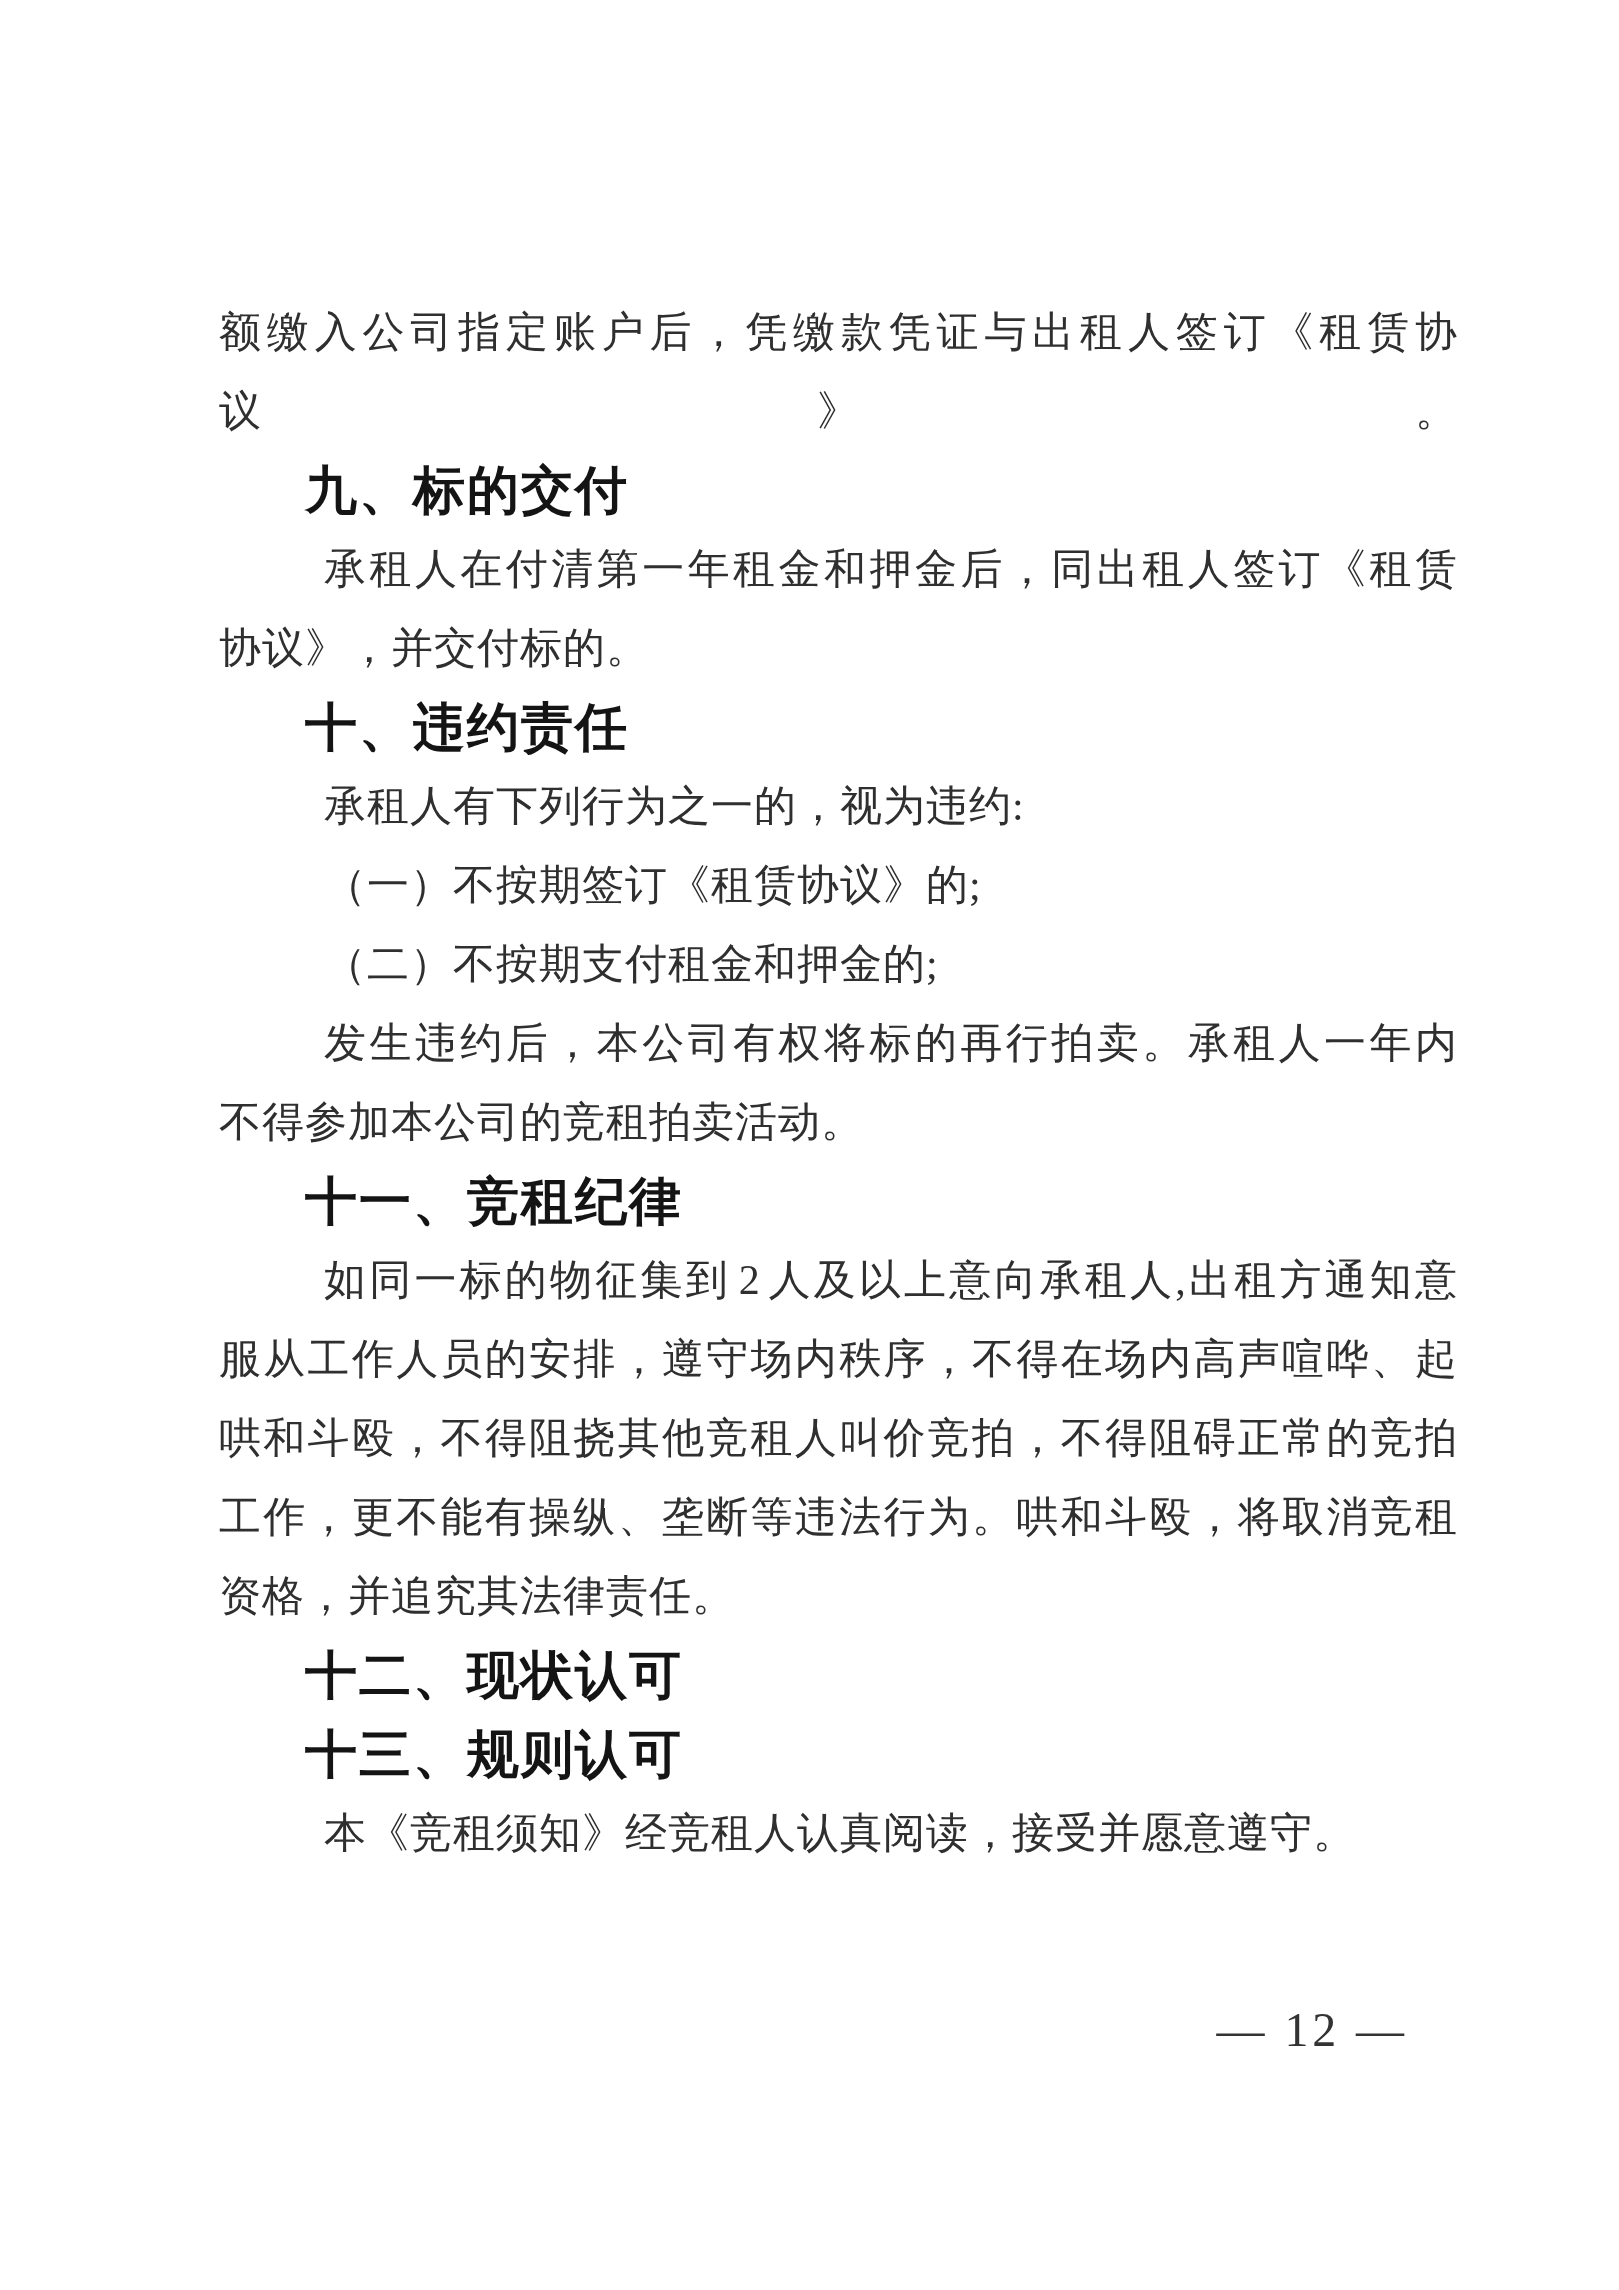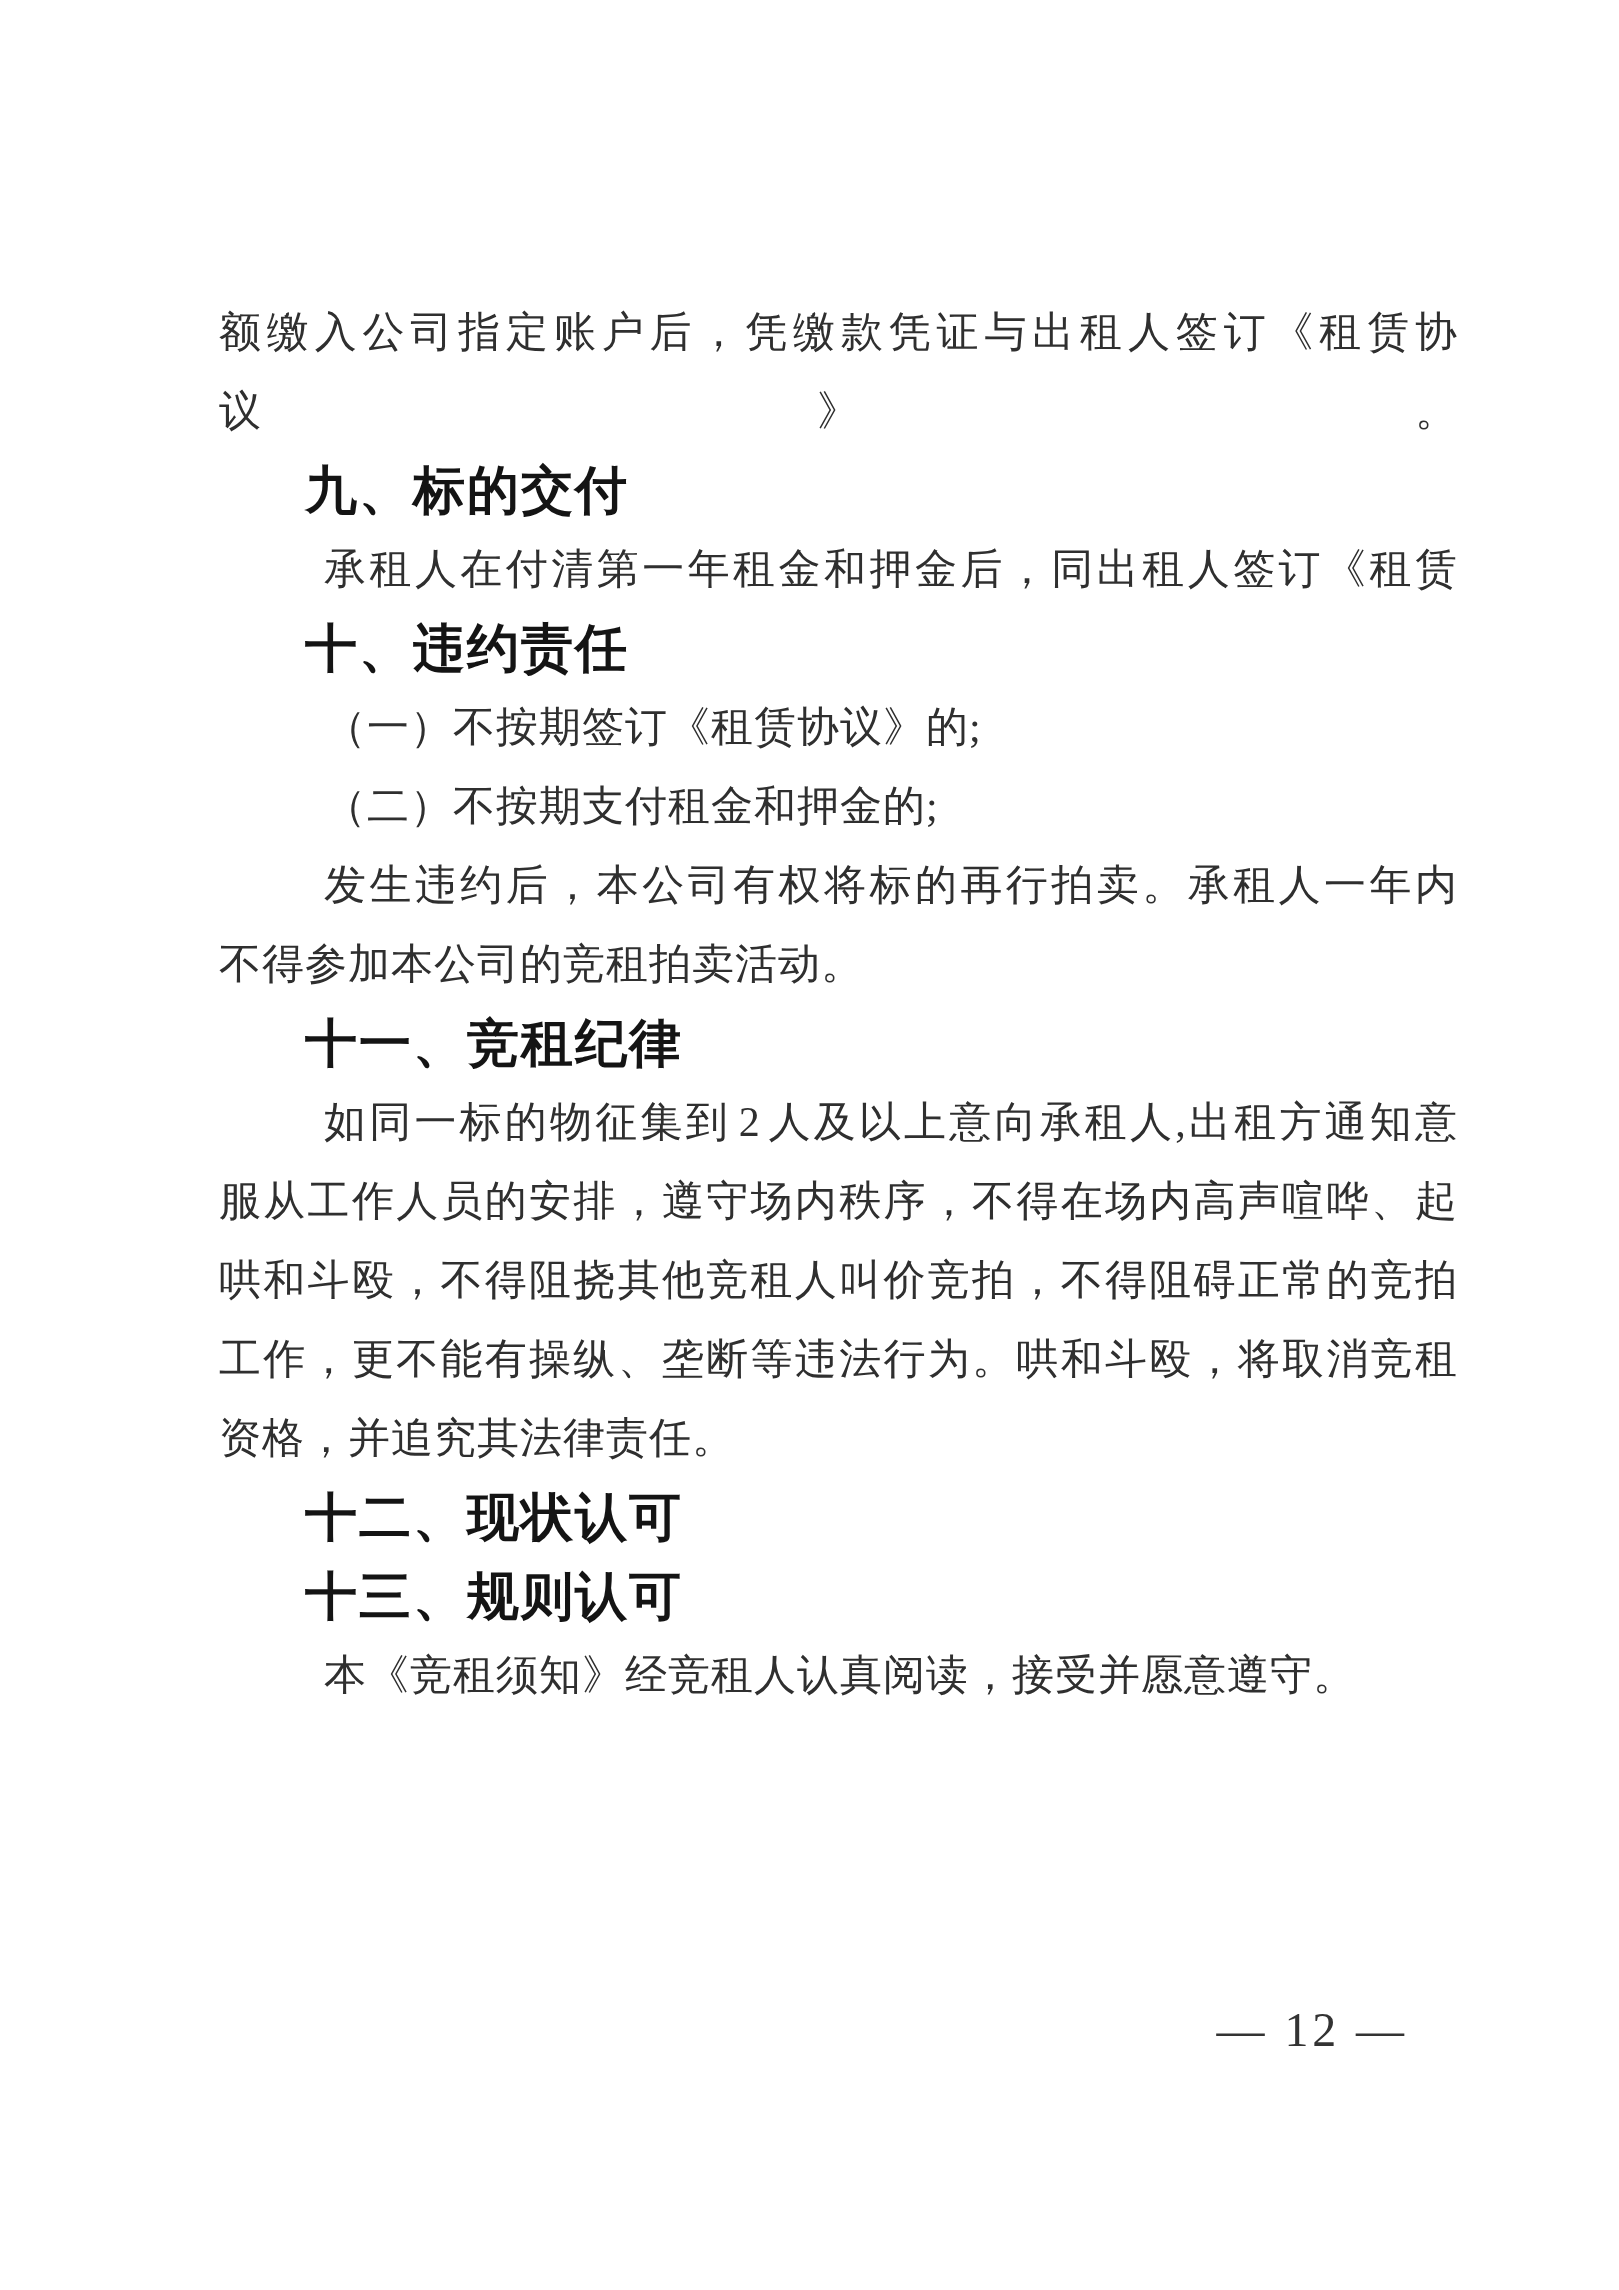--- a/index.html
+++ b/index.html
@@ -62,21 +62,23 @@
   }
 </style>
 </head>
 <body>
 
 <div class="page">
   <div class="content">
     <div class="tline full">额缴入公司指定账户后，凭缴款凭证与出租人签订《租赁协议》。</div>
     <div class="tline heading">九、标的交付</div>
     <div class="tline ind full">承租人在付清第一年租金和押金后，同出租人签订《租赁</div>
+    <div class="tline">协议》，并交付标的。</div>
     <div class="tline heading">十、违约责任</div>
+    <div class="tline ind">承租人有下列行为之一的，视为违约:</div>
     <div class="tline ind">（一）不按期签订《租赁协议》的;</div>
     <div class="tline ind">（二）不按期支付租金和押金的;</div>
     <div class="tline ind full">发生违约后，本公司有权将标的再行拍卖。承租人一年内</div>
     <div class="tline">不得参加本公司的竞租拍卖活动。</div>
     <div class="tline heading">十一、竞租纪律</div>
     <div class="tline ind full">如同一标的物征集到 2 人及以上意向承租人,出租方通知意</div>
     <div class="tline full">服从工作人员的安排，遵守场内秩序，不得在场内高声喧哗、起</div>
     <div class="tline full">哄和斗殴，不得阻挠其他竞租人叫价竞拍，不得阻碍正常的竞拍</div>
     <div class="tline full">工作，更不能有操纵、垄断等违法行为。哄和斗殴，将取消竞租</div>
     <div class="tline">资格，并追究其法律责任。</div>

